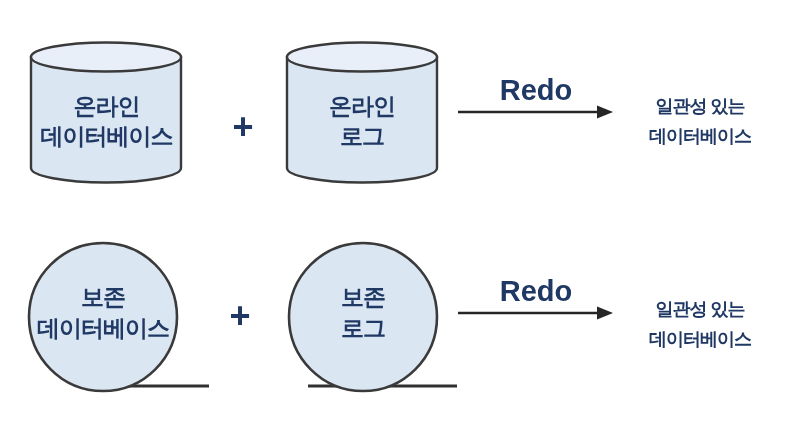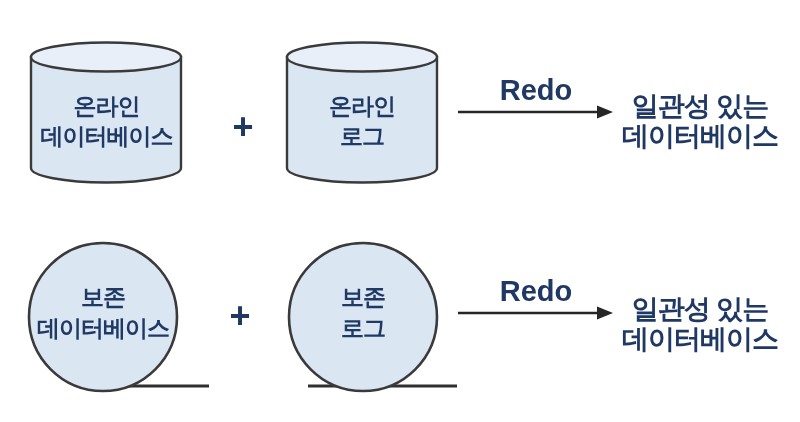--- a/index.html
+++ b/index.html
@@ -29,21 +29,21 @@
     font-weight: bold;
     text-align: center;
     white-space: nowrap;
   }
   .shape-label {
     font-size: 23px;
     line-height: 30px;
     letter-spacing: -1px;
   }
   .result-label {
-    font-size: 27px;
+    font-size: 18px;
     line-height: 30px;
     letter-spacing: -1px;
   }
   .op-label {
     font-size: 29px;
     line-height: 28px;
   }
   .plus-label {
     font-size: 36px;
     line-height: 36px;

